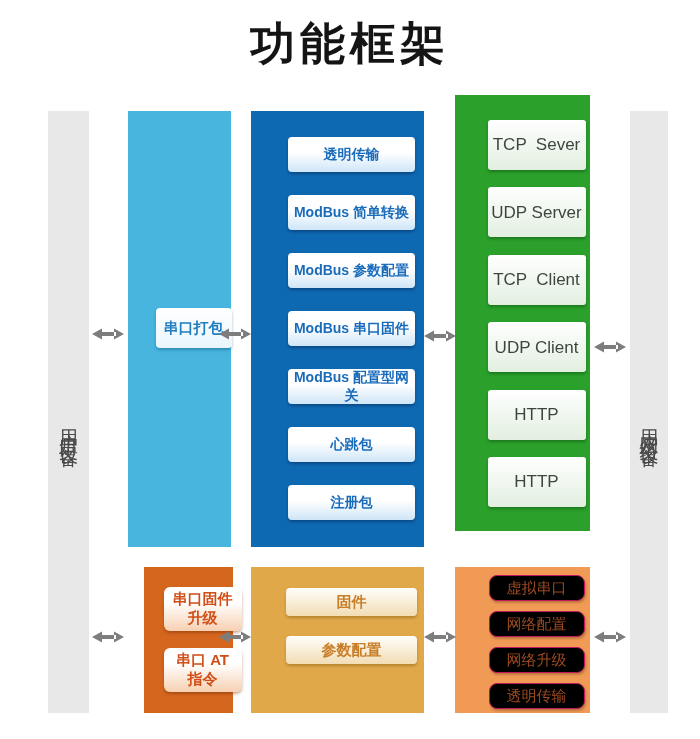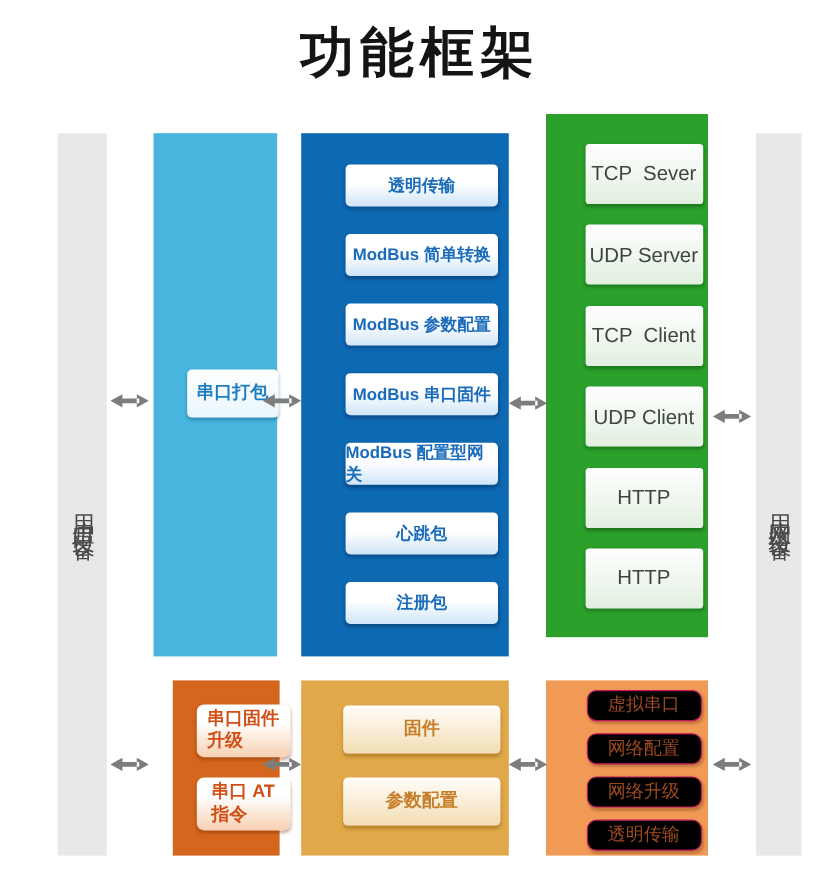--- a/index.html
+++ b/index.html
@@ -22,35 +22,35 @@
   .col-cyan   { left:128px; top:111px; width:103px;  height:436px; background:#47b5de; padding-top:197px; }
   .col-blue   { left:251px; top:111px; width:173px; height:436px; background:#0e69b3;
                 padding:26px 0 27px 0; justify-content:space-between; }
   .col-green  { left:455px; top:95px; width:135px; height:436px; background:#2ba02b;
                 padding:25px 0 24px 0; justify-content:space-between; }
   .col-orange { left:144px; top:567px; width:89px;  height:146px; background:#d5661e; padding-top:20px; gap:17px; }
   .col-gold   { left:251px; top:567px; width:173px; height:146px; background:#e1a84a; padding-top:21px; gap:20px; }
   .col-cream  { left:455px; top:567px; width:135px; height:146px; background:#f09a56; padding-top:8px; gap:10px; }
 
   
-  .btn { display:flex; align-items:center; justify-content:center; text-align:left;
+  .btn { display:flex; align-items:center; justify-content:center; text-align:center;
          white-space:pre-wrap; line-height:1.25; box-sizing:border-box;margin-left:28px; }
   .btn-cyan  { width:76px; height:40px; background:linear-gradient(#ffffff,#e9f6fd);
                border-radius:4px; box-shadow:0 2px 3px rgba(0,60,100,.35);
                color:#1f7dc0; font-size:15px; font-weight:bold; }
   .btn-blue  { width:127px; height:35px; background:linear-gradient(#ffffff 45%,#cfe5f8);
                border-radius:4px; box-shadow:0 2px 3px rgba(0,30,70,.4);
                color:#1a6cbb; font-size:14px; font-weight:bold; }
   .btn-green { width:98px; height:50px; background:linear-gradient(#ffffff,#e2efe0);
                border-radius:3px; box-shadow:0 2px 3px rgba(0,50,0,.35);
                color:#3c463f; font-size:17px; }
   .btn-orange{ width:78px; height:44px; background:linear-gradient(#ffffff 35%,#f7d0b2);
                border-radius:6px; box-shadow:0 2px 3px rgba(110,40,0,.4);
                color:#d14f17; font-size:15px; font-weight:bold; }
-  .btn-gold  { width:131px; height:40px; background:linear-gradient(#fffefb,#f2ddb4);
+  .btn-gold  { width:131px; height:28px; background:linear-gradient(#fffefb,#f2ddb4);
                border-radius:4px; box-shadow:0 2px 3px rgba(120,80,10,.4);
                color:#c87e28; font-size:15px; font-weight:bold; }
   .btn-cream { width:96px; height:26px; background:#000000; border:1px solid #be185d;
                border-radius:8px; box-shadow:1px 2px 2px rgba(140,80,30,.45);
                color:#9c4a20; font-size:15px; font-weight:normal; }
 
   
   .arrow { position:absolute; width:32px; height:14px; }
 </style>
 </head>

